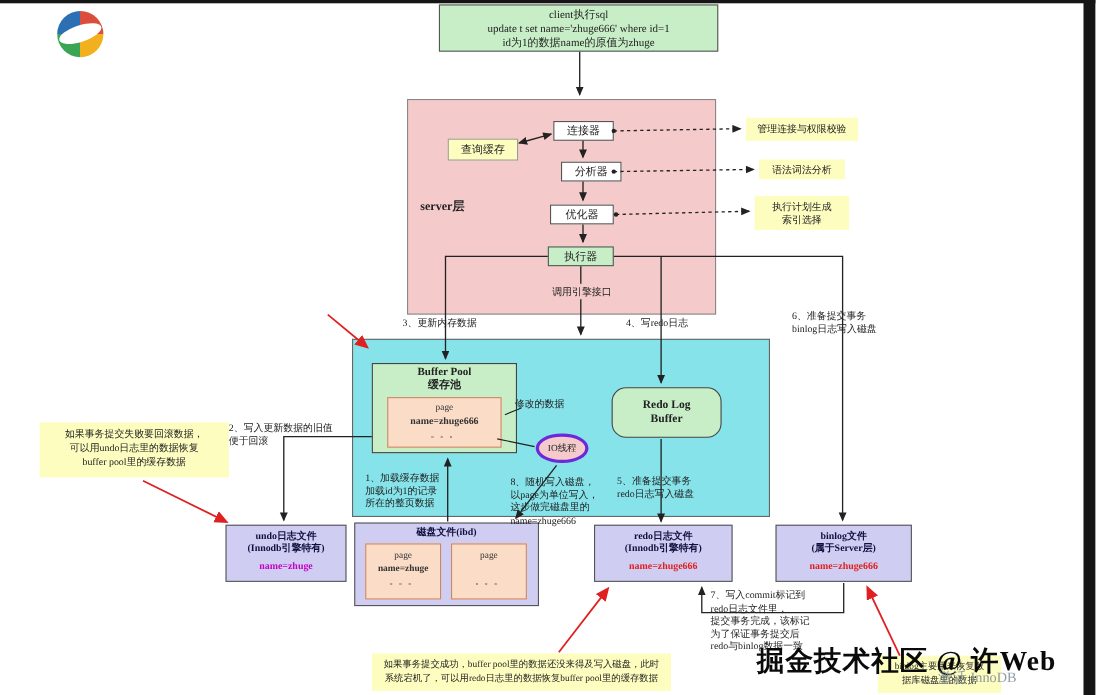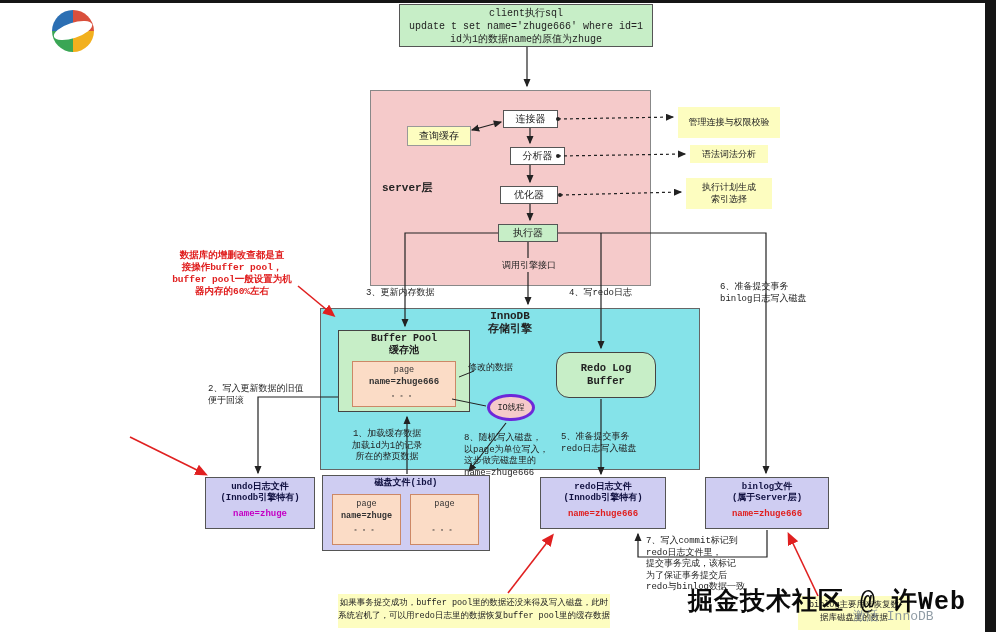--- a/index.html
+++ b/index.html
@@ -1,19 +1,19 @@
 <!DOCTYPE html>
 <html><head>
 <meta charset="utf-8">
 <style>
   * { margin:0; padding:0; box-sizing:border-box; }
   body { background:#e8e8e8; }
   #canvas {
     position:relative; width:996px; height:632px; background:#ffffff;
-    font-family:Liberation Mono, monospace; color:#222; overflow:hidden;
+    font-family:Liberation Serif, serif; color:#222; overflow:hidden;
   }
   .abs { position:absolute; }
   .pre { white-space:pre-line; }
   .flexc { display:flex; align-items:center; justify-content:center; text-align:center; }
   .box { border:1px solid #555; }
   .green  { background:#c7eec7; }
   .pinkbg { background:#f5caca; }
   .cyan   { background:#85e3e9; }
   .purple { background:#cfcdf2; }
   .yellow { background:#fdfdc0; }
@@ -49,28 +49,26 @@
   <div class="abs box pinkbg" style="left:370px;top:90px;width:281px;height:196px;border-color:#888;z-index:1;"></div>
   <div class="abs bold" style="left:382px;top:180px;font-size:11px;z-index:2;">server层</div>
 
   <div class="sbox box white flexc" style="left:503px;top:110px;width:55px;height:18px;">连接器</div>
   <div class="sbox box yellow flexc" style="left:407px;top:126px;width:64px;height:20px;border-color:#999;">查询缓存</div>
   <div class="sbox box white flexc" style="left:510px;top:147px;width:55px;height:18px;">分析器</div>
   <div class="sbox box white flexc" style="left:500px;top:186px;width:58px;height:18px;">优化器</div>
   <div class="sbox box green flexc" style="left:498px;top:224px;width:60px;height:18px;">执行器</div>
   <div class="abs pinkbg flexc" style="left:492px;top:258px;width:74px;height:14px;font-size:9px;z-index:4;">调用引擎接口</div>
 
-  <div class="abs yellow flexc" style="left:678px;top:107px;width:102px;height:31px;font-size:9px;z-index:1;">管理连接与权限校验</div>
+  <div class="abs yellow flexc" style="left:678px;top:107px;width:102px;height:21px;font-size:9px;z-index:1;">管理连接与权限校验</div>
   <div class="abs yellow flexc" style="left:690px;top:145px;width:78px;height:18px;font-size:9px;z-index:1;">语法词法分析</div>
   <div class="abs yellow flexc pre" style="left:686px;top:178px;width:86px;height:31px;font-size:9px;line-height:12px;z-index:1;">执行计划生成
 索引选择</div>
 
   <div class="abs box cyan" style="left:320px;top:308px;width:380px;height:162px;border-color:#666;z-index:1;"></div>
-  <div class="abs bold pre" style="left:460px;top:310px;width:100px;font-size:11px;line-height:13px;text-align:center;z-index:2;">InnoDB
-存储引擎</div>
 
   <div class="abs box green" style="left:338px;top:330px;width:132px;height:82px;border-color:#444;z-index:2;">
     <div class="bold pre" style="font-size:10px;line-height:12px;text-align:center;margin-top:2px;">Buffer Pool
 缓存池</div>
   </div>
   <div class="abs peach" style="left:352px;top:361px;width:104px;height:46px;z-index:2;padding-top:2px;">
     <div class="pageline">page</div>
     <div class="pageline bold red" style="font-size:9px;">name=zhuge666</div>
     <div class="pageline">。。。</div>
   </div>
@@ -105,25 +103,24 @@
 (Innodb引擎特有)</div>
     <div class="fileval red">name=zhuge666</div>
   </div>
 
   <div class="abs box purple" style="left:705px;top:477px;width:124px;height:52px;z-index:1;">
     <div class="filetitle">binlog文件
 (属于Server层)</div>
     <div class="fileval red">name=zhuge666</div>
   </div>
 
-  <div class="abs bold red pre" style="left:157px;top:250px;width:150px;font-size:9.5px;line-height:12px;text-align:center;z-index:2;">数据库的增删改查都是直
-接操作buffer pool，
-buffer pool一般设置为机
-器内存的60%左右</div>
-
+
+  <div class="note yellow" style="left:36px;top:384px;width:172px;height:50px;padding-top:4px;">如果事务提交失败要回滚数据，
+可以用undo日志里的数据恢复
+buffer pool里的缓存数据</div>
 
   <div class="note yellow" style="left:338px;top:594px;width:272px;height:34px;font-size:8.5px;padding-top:3px;">如果事务提交成功，buffer pool里的数据还没来得及写入磁盘，此时
 系统宕机了，可以用redo日志里的数据恢复buffer pool里的缓存数据</div>
 
   <div class="note yellow" style="left:798px;top:596px;width:112px;height:34px;font-size:8.5px;padding-top:3px;">binlog主要用来恢复数
 据库磁盘里的数据</div>
 
   <svg class="overlay" width="996" height="632" viewBox="0 0 996 632">
     <defs>
       <marker id="mb" markerWidth="9" markerHeight="8" refX="6" refY="3" orient="auto">
@@ -175,21 +172,21 @@
     <line x1="508" y1="593" x2="552" y2="536" stroke="#e02020" stroke-width="1.6" marker-end="url(#mr)"></line>
     <line x1="818" y1="596" x2="789" y2="535" stroke="#e02020" stroke-width="1.6" marker-end="url(#mr)"></line>
   </svg>
 
   <div class="step" style="left:366px;top:288px;">3、更新内存数据</div>
   <div class="step" style="left:569px;top:288px;">4、写redo日志</div>
   <div class="step" style="left:720px;top:282px;">6、准备提交事务
 binlog日志写入磁盘</div>
   <div class="step" style="left:208px;top:384px;">2、写入更新数据的旧值
 便于回滚</div>
-  <div class="step" style="left:352px;top:429px;text-align:center;">1、加载缓存数据
+  <div class="step" style="left:332px;top:429px;">1、加载缓存数据
 加载id为1的记录
 所在的整页数据</div>
   <div class="step" style="left:464px;top:433px;">8、随机写入磁盘，
 以page为单位写入，
 这步做完磁盘里的
 name=zhuge666</div>
   <div class="step" style="left:561px;top:432px;">5、准备提交事务
 redo日志写入磁盘</div>
   <div class="step" style="left:646px;top:536px;">7、写入commit标记到
 redo日志文件里，

